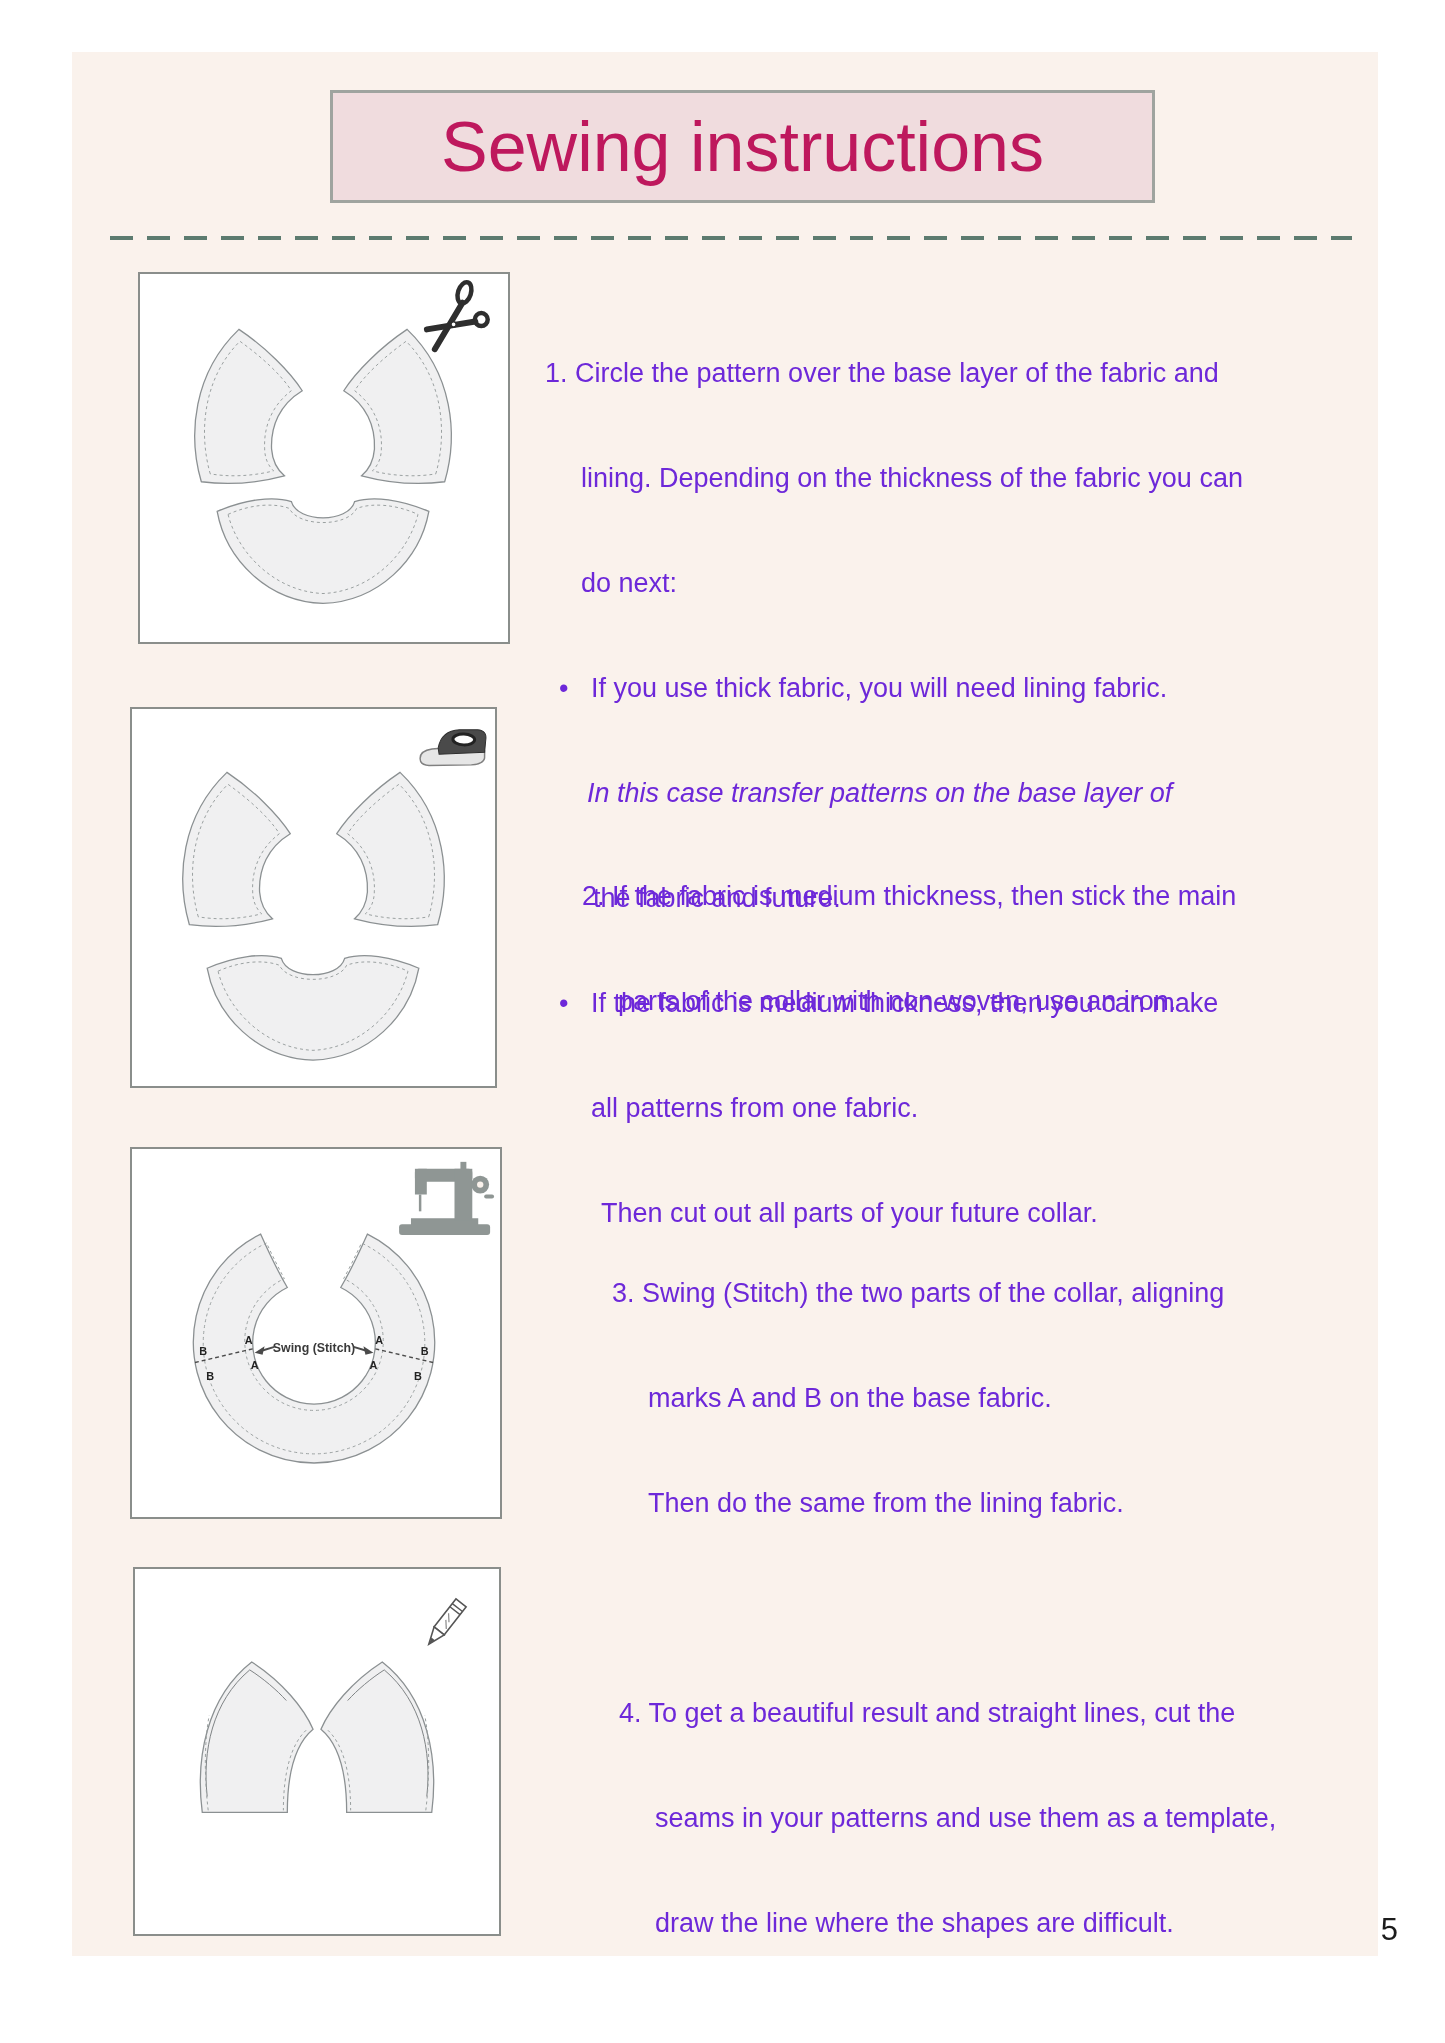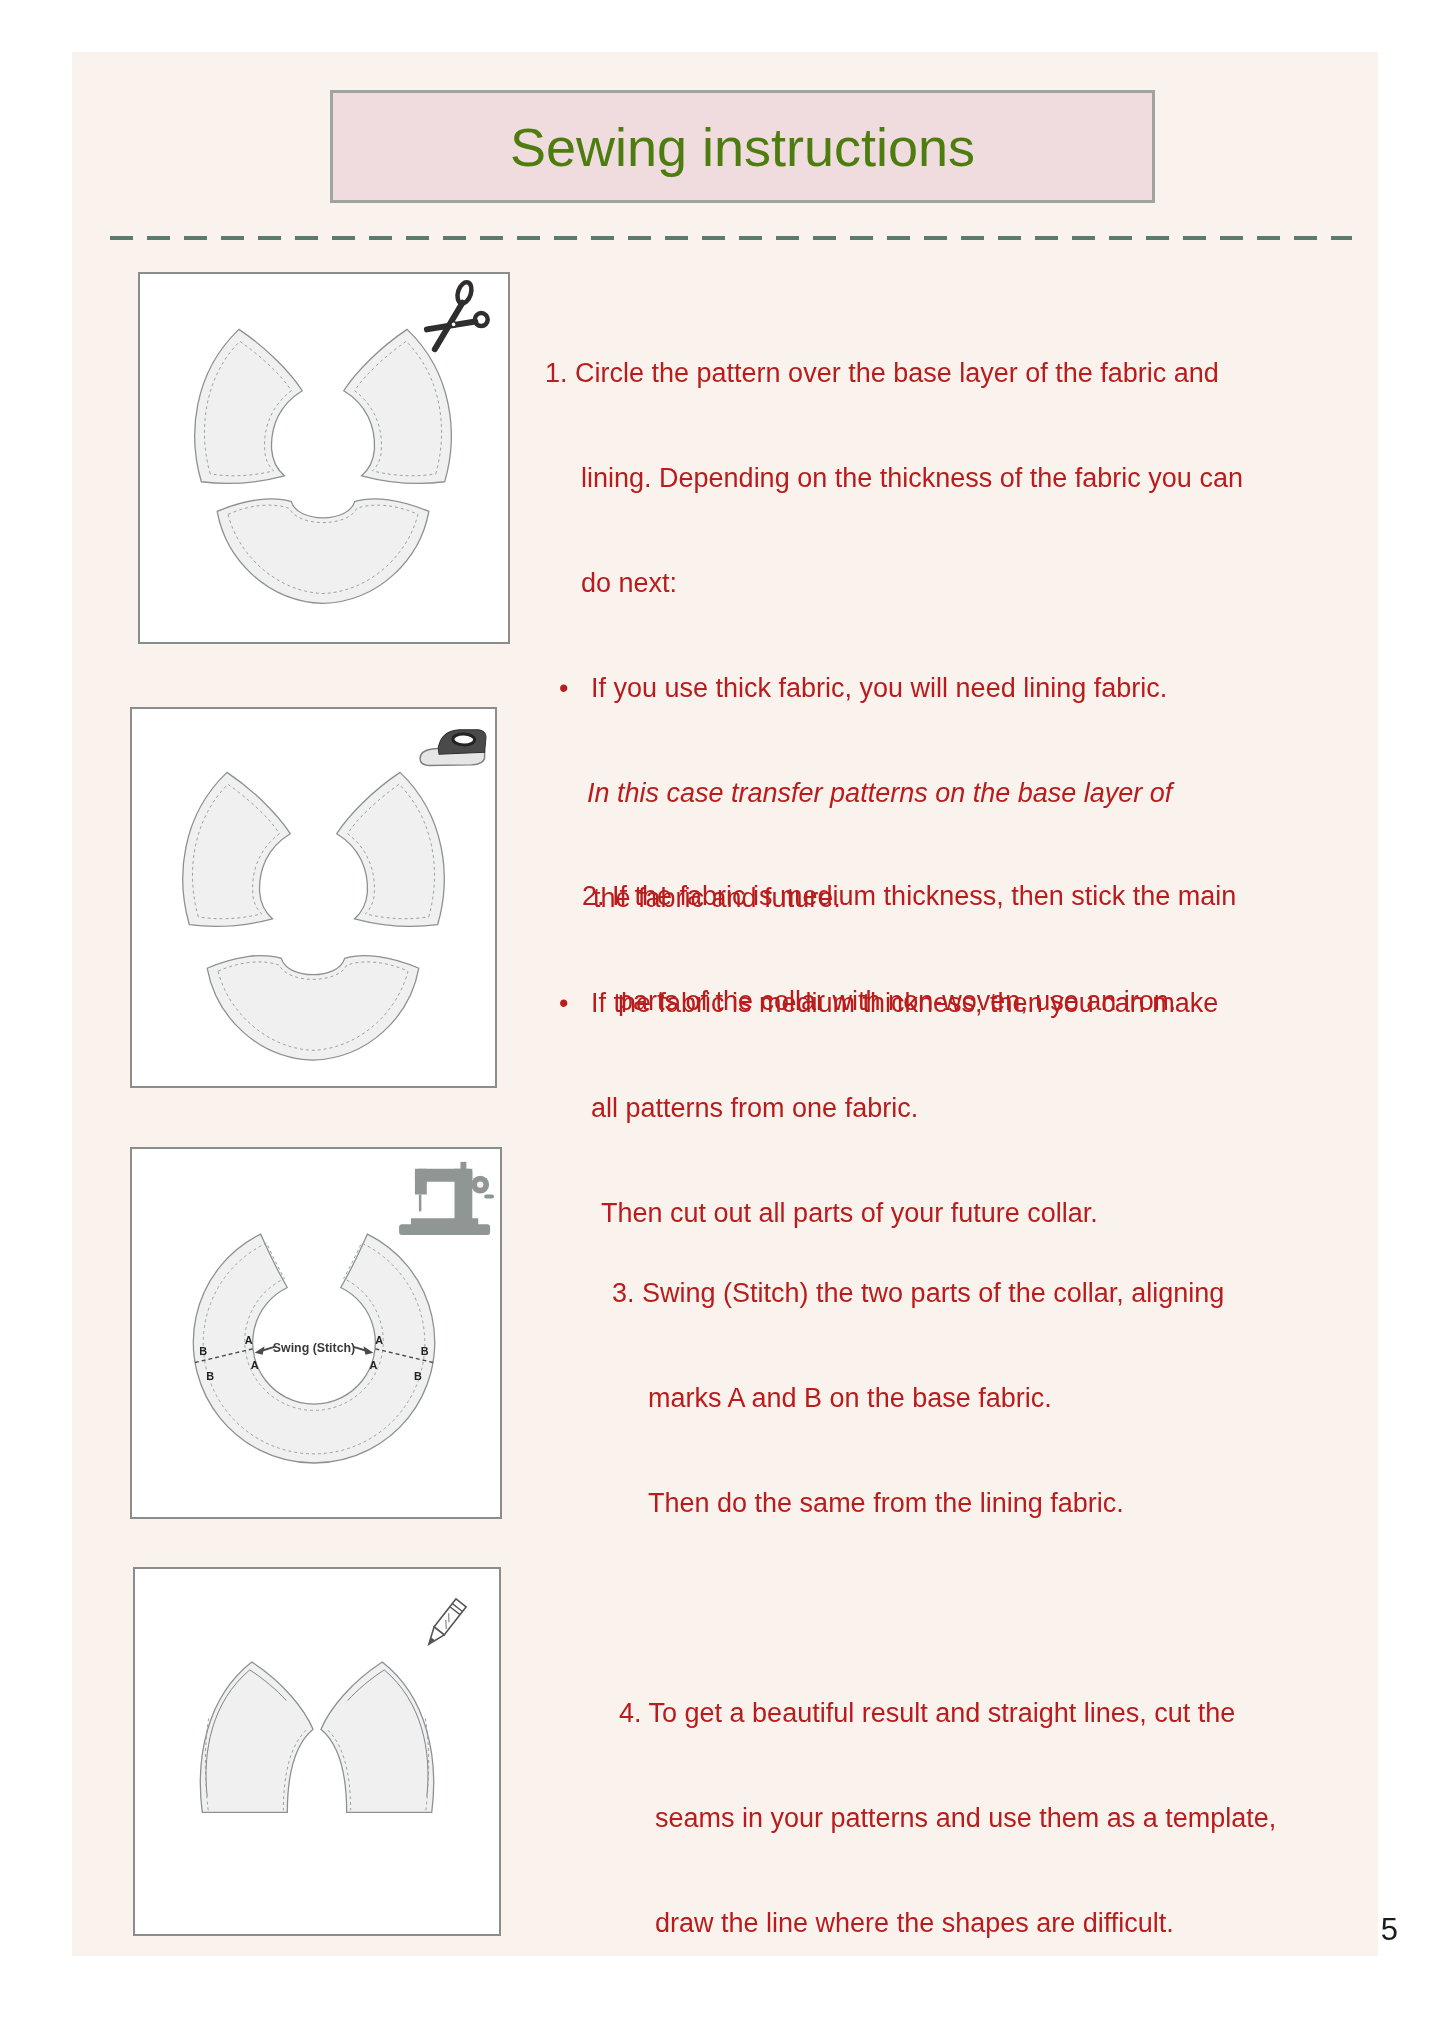--- a/index.html
+++ b/index.html
@@ -10,37 +10,37 @@
   .panel{
     position:absolute;left:72px;top:52px;width:1306px;height:1904px;
     background:#faf2ec;
   }
   .title-box{
     position:absolute;left:258px;top:38px;width:825px;height:113px;
     background:#f0dcde;border:3px solid #9fa49f;box-sizing:border-box;
     display:flex;align-items:center;justify-content:center;
   }
   .title-box h1{
-    margin:0;font-size:54px;font-weight:300;line-height:1;color:#4d7c0f;
+    margin:0;font-size:70px;font-weight:300;line-height:1;color:#be185d;
     letter-spacing:0px;white-space:nowrap;
   }
   .divider{
     position:absolute;left:38px;top:184px;width:1242px;height:4px;
     background:repeating-linear-gradient(90deg,#5c7b6f 0 23px,transparent 23px 37px);
   }
   .figure{
     position:absolute;background:#ffffff;border:2px solid #8a8e8b;box-sizing:border-box;
   }
   .figure svg{display:block;width:100%;height:100%;}
   #fig1{left:66px;top:220px;width:372px;height:372px;}
   #fig2{left:58px;top:655px;width:367px;height:381px;}
   #fig3{left:58px;top:1095px;width:372px;height:372px;}
   #fig4{left:61px;top:1515px;width:368px;height:369px;}
   .step-text{
-    position:absolute;font-size:27px;line-height:35px;white-space:pre;color:#b91c1c;
+    position:absolute;font-size:27px;line-height:35px;white-space:pre;color:#6d28d9;
   }
   #t1{left:473px;top:234px;}
   #t2{left:510px;top:757px;}
   #t3{left:540px;top:1154px;}
   #t4{left:534px;top:1574px;margin-left:13px;}
   .ind36{padding-left:36px;}
   .ind42{padding-left:42px;font-style:italic;}
   .ind46{padding-left:46px;}
   .ind48{padding-left:48px;}
   .ind56{padding-left:56px;}

